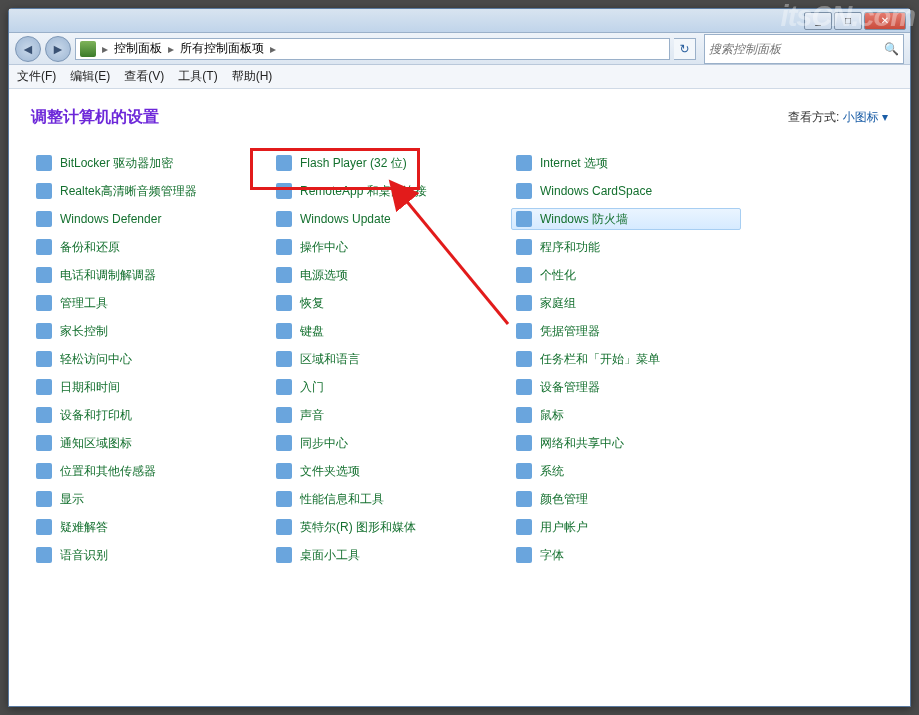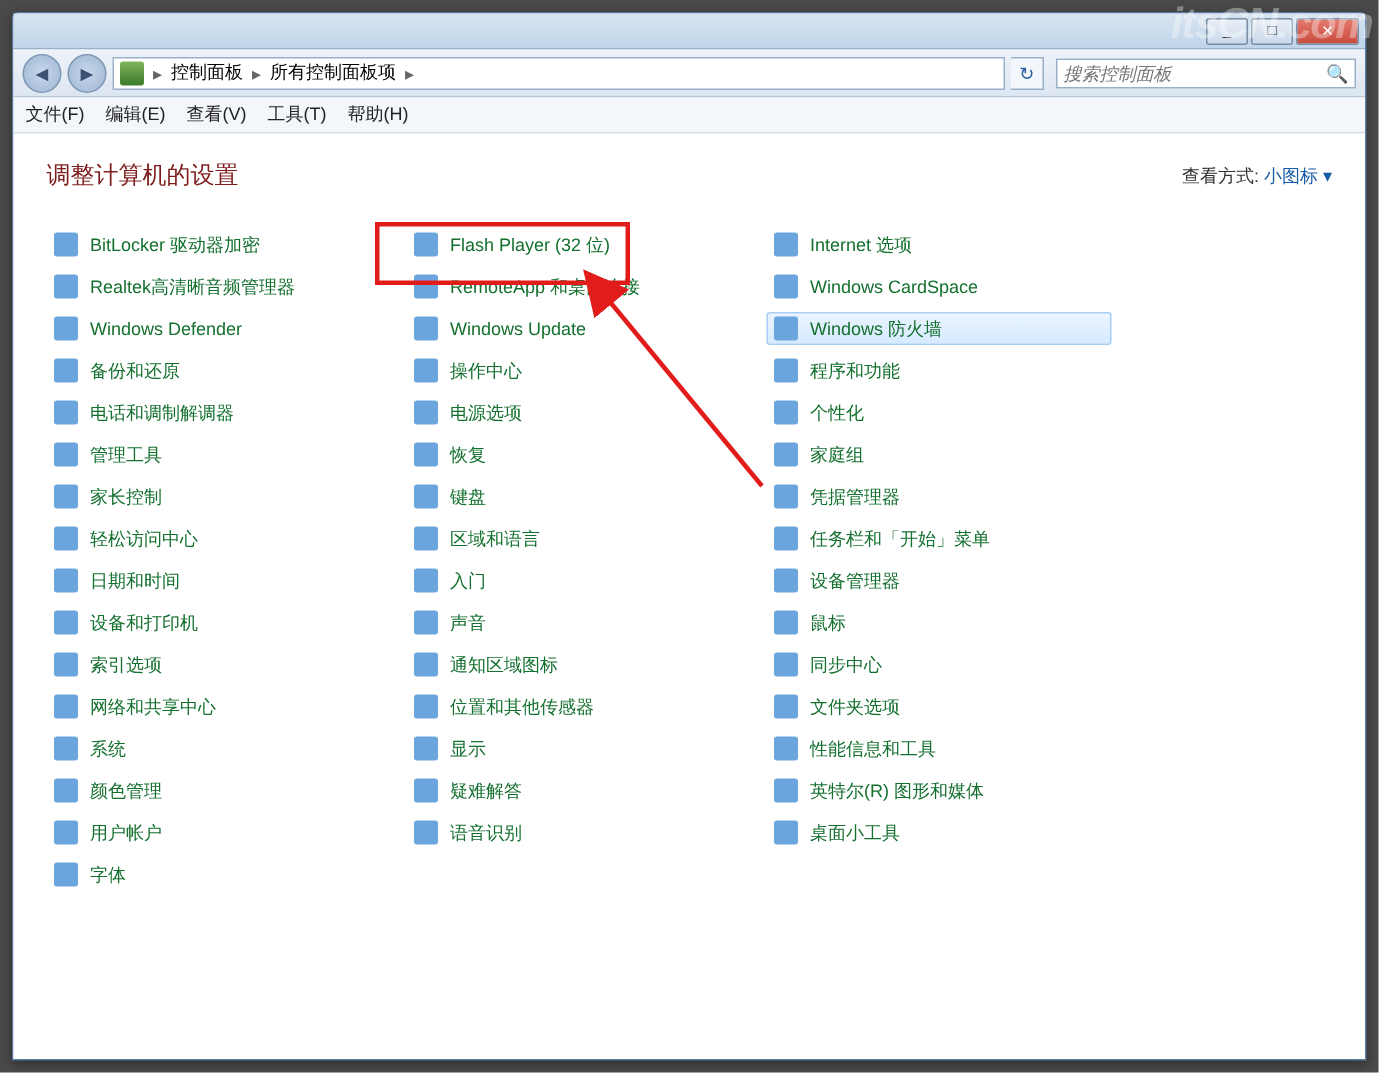--- a/index.html
+++ b/index.html
@@ -57,36 +57,36 @@
 }
 .addr {
   flex: 1; height: 22px;
   background: #fff; border: 1px solid #9ab0c9;
   display: flex; align-items: center; padding: 0 4px;
   font-size: 12px; gap: 6px;
 }
 .addr .sep { color: #666; }
 .addr-refresh { width:22px;height:22px;border:1px solid #9ab0c9;border-left:0;background:#f3f7fb;display:flex;align-items:center;justify-content:center;color:#2a5f9e;}
 .search {
-  width: 200px; height: 20px;
+  width: 200px; height: 30px;
   border:1px solid #9ab0c9; background:#fff;
   display:flex;align-items:center;padding:0 4px;gap:4px;color:#888;
   margin-left:4px;
 }
 .search input { border:0; outline:0; flex:1; font-size:12px; font-style:italic; color:#888;}
 .menubar {
   height: 24px; background:#f3f6fa; border-bottom:1px solid #d0dae6;
   display:flex; align-items:center; padding:0 8px; gap:14px;
 }
 .menubar span { color:#222; cursor:default;}
 .content {
   flex:1; background:#fff; padding: 18px 22px; overflow:auto; position:relative;
 }
 .header-row { display:flex; justify-content:space-between; align-items:center; margin-bottom:24px;}
-.title { color:#7f1d1d; font-size:16px; }
+.title { color:#6d28d9; font-size:16px;font-weight:bold; }
 .viewmode { font-size:12px; color:#333;}
 .viewmode a { color:#1a5da6; text-decoration:none;}
 .viewmode .arrow{color:#1a5da6;}
 .grid {
   display:grid;
   grid-template-columns: 230px 230px 230px;
   column-gap: 10px;
   row-gap: 6px;
 }
 .item {
@@ -287,24 +287,20 @@
         <div class="item">
           <span class="ico c-gray"></span>
           <span>声音</span>
         </div>
         <div class="item">
           <span class="ico c-gray"></span>
           <span>鼠标</span>
         </div>
         <div class="item">
           <span class="ico c-blue"></span>
-          <span>索引选项</span>
-        </div>
-        <div class="item">
-          <span class="ico c-blue"></span>
           <span>通知区域图标</span>
         </div>
         <div class="item">
           <span class="ico c-green"></span>
           <span>同步中心</span>
         </div>
         <div class="item">
           <span class="ico c-teal"></span>
           <span>网络和共享中心</span>
         </div>

